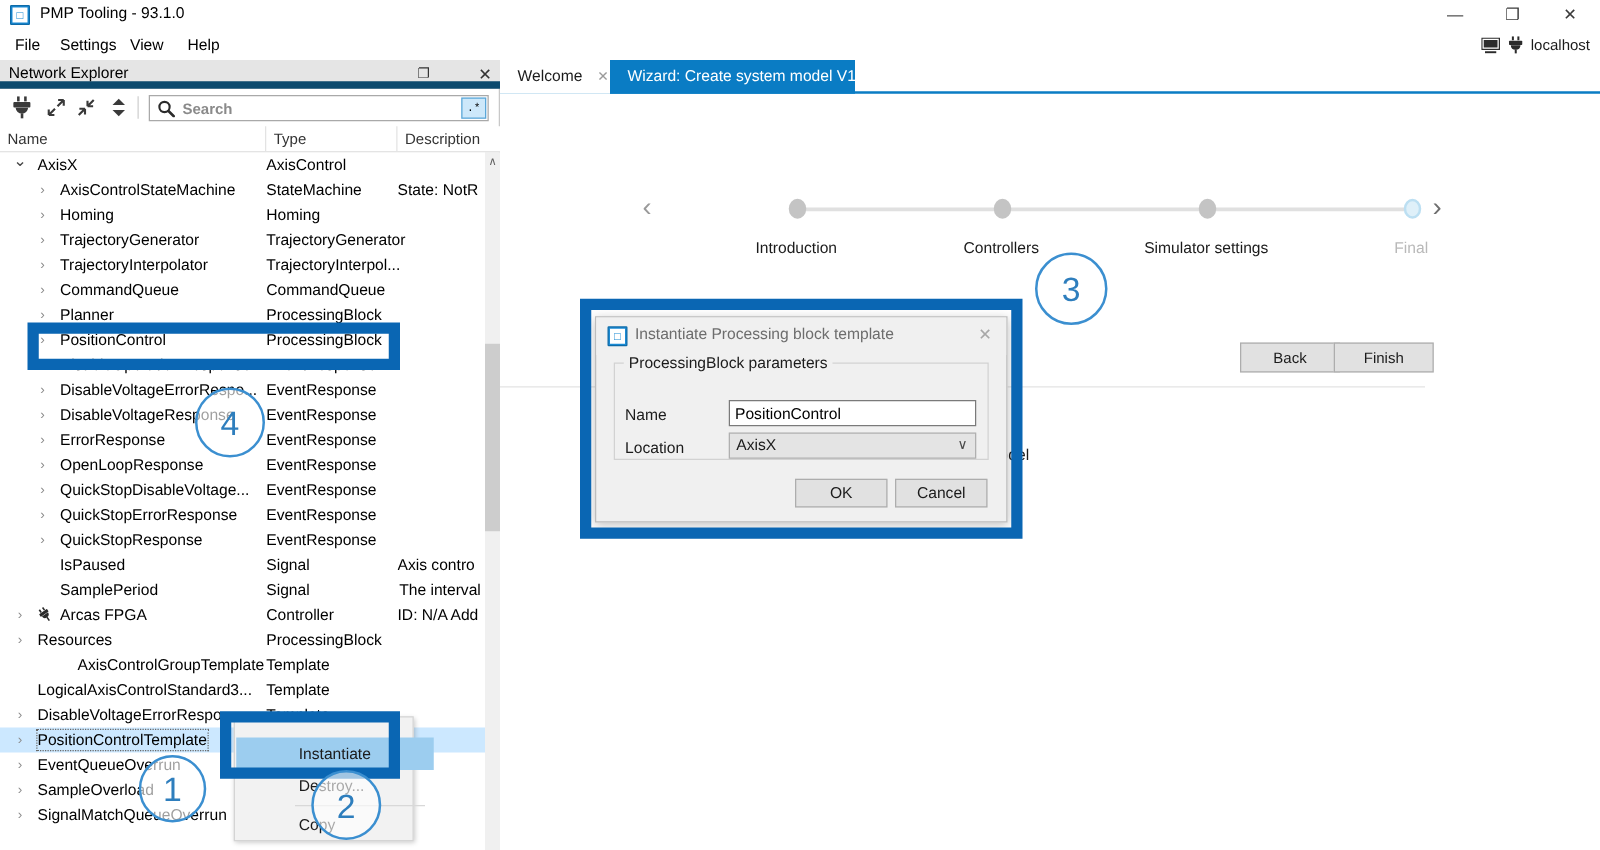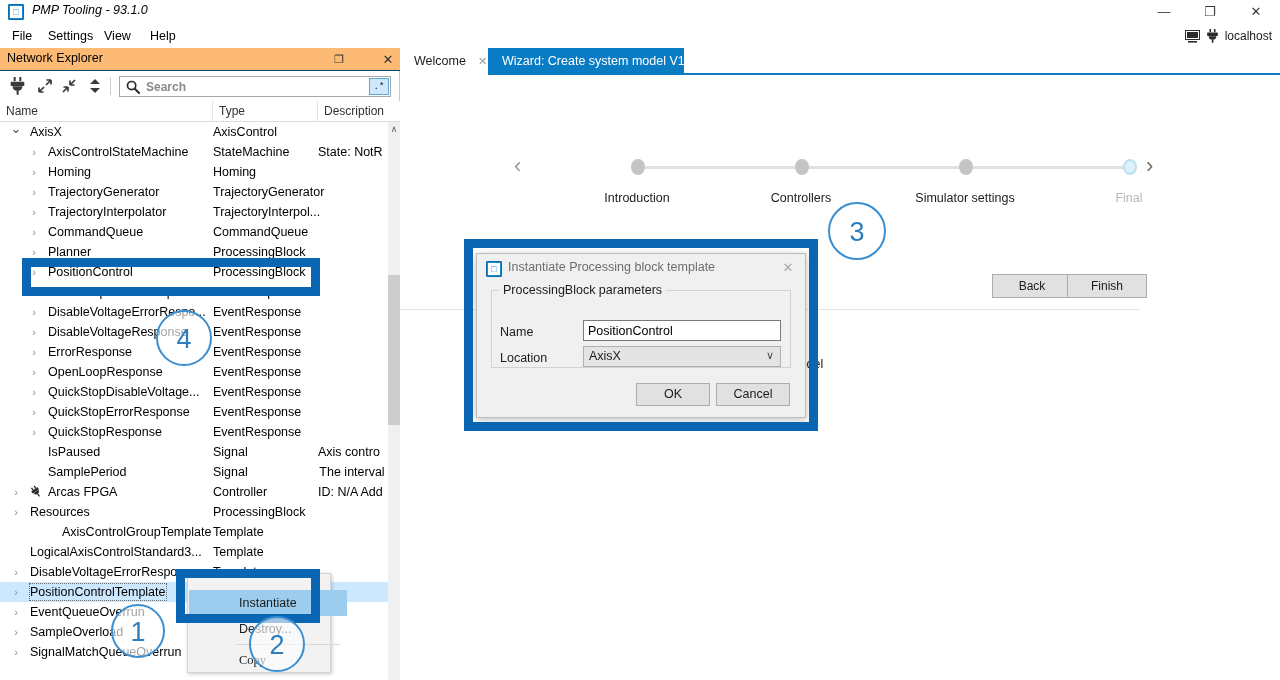--- a/index.html
+++ b/index.html
@@ -23,21 +23,20 @@
     background:#1a8ad4; border:1px solid #0e6ba8; border-radius:1px;
   }
   #app-icon .glyph{
     position:absolute; left:1px; top:1px; right:1px; bottom:1px;
     background:#ffffff; color:#1a8ad4; font-size:9px; line-height:12px;
     text-align:center; overflow:hidden;
   }
   #app-title{
     position:absolute; left:32px; top:3px; font-size:12.5px; color:#000;
     white-space:nowrap;
-    font-style:italic;
   }
   .wbtn{
     position:absolute; top:0; width:46px; height:24px;
     text-align:center; line-height:24px; font-size:13px; color:#3b3b3b;
     cursor:default;
   }
   #wb-min{ left:1141px; }
   #wb-max{ left:1187px; }
   #wb-close{ left:1233px; }
 
@@ -61,21 +60,21 @@
   }
   #conn-status svg{ display:block; }
 
   
   #explorer{
     position:absolute; left:0; top:48px; width:400px; height:632px;
     background:#ffffff; border-right:1px solid #c8c8c8;
   }
   #explorer-header{
     position:absolute; left:0; top:0; width:400px; height:23px;
-    background:#fdba74; border-bottom:1px solid #0c4a6e;
+    background:#e5e5e5; border-bottom:6px solid #0c4a6e;
   }
   #explorer-title{
     position:absolute; left:7px; top:3px; font-size:12.5px; color:#000;
   }
   #dock-float{
     position:absolute; left:330px; top:3px; width:18px; height:17px;
     text-align:center; font-size:11px; color:#333; line-height:17px;
   }
   #dock-close{
     position:absolute; left:379px; top:3px; width:18px; height:17px;
@@ -275,21 +274,21 @@
   .ctxitem{
     position:absolute; left:1px; width:158px; height:26px;
     line-height:26px; padding-left:50px; font-size:12.5px; color:#1b1b1b;
   }
   #ctx-instantiate{ top:16px; background:#9ccdef; }
   #ctx-destroy{ top:42px; }
   #ctx-sep{
     position:absolute; left:48px; top:70px; width:104px; height:1px;
     background:#d8d8d8;
   }
-  #ctx-copy{ top:73px;font-family:Liberation Serif, serif; }
+  #ctx-copy{ top:73px; }
 
   
   #dlg{
     position:absolute; left:476px; top:253px; width:330px; height:165px;
     background:#f0f0f0; border:1px solid #bdbdbd;
     box-shadow:0 2px 8px rgba(0,0,0,.25);
   }
   #dlg-titlebar{
     position:absolute; left:0; top:0; width:328px; height:30px;
     background:#f0f0f0;

